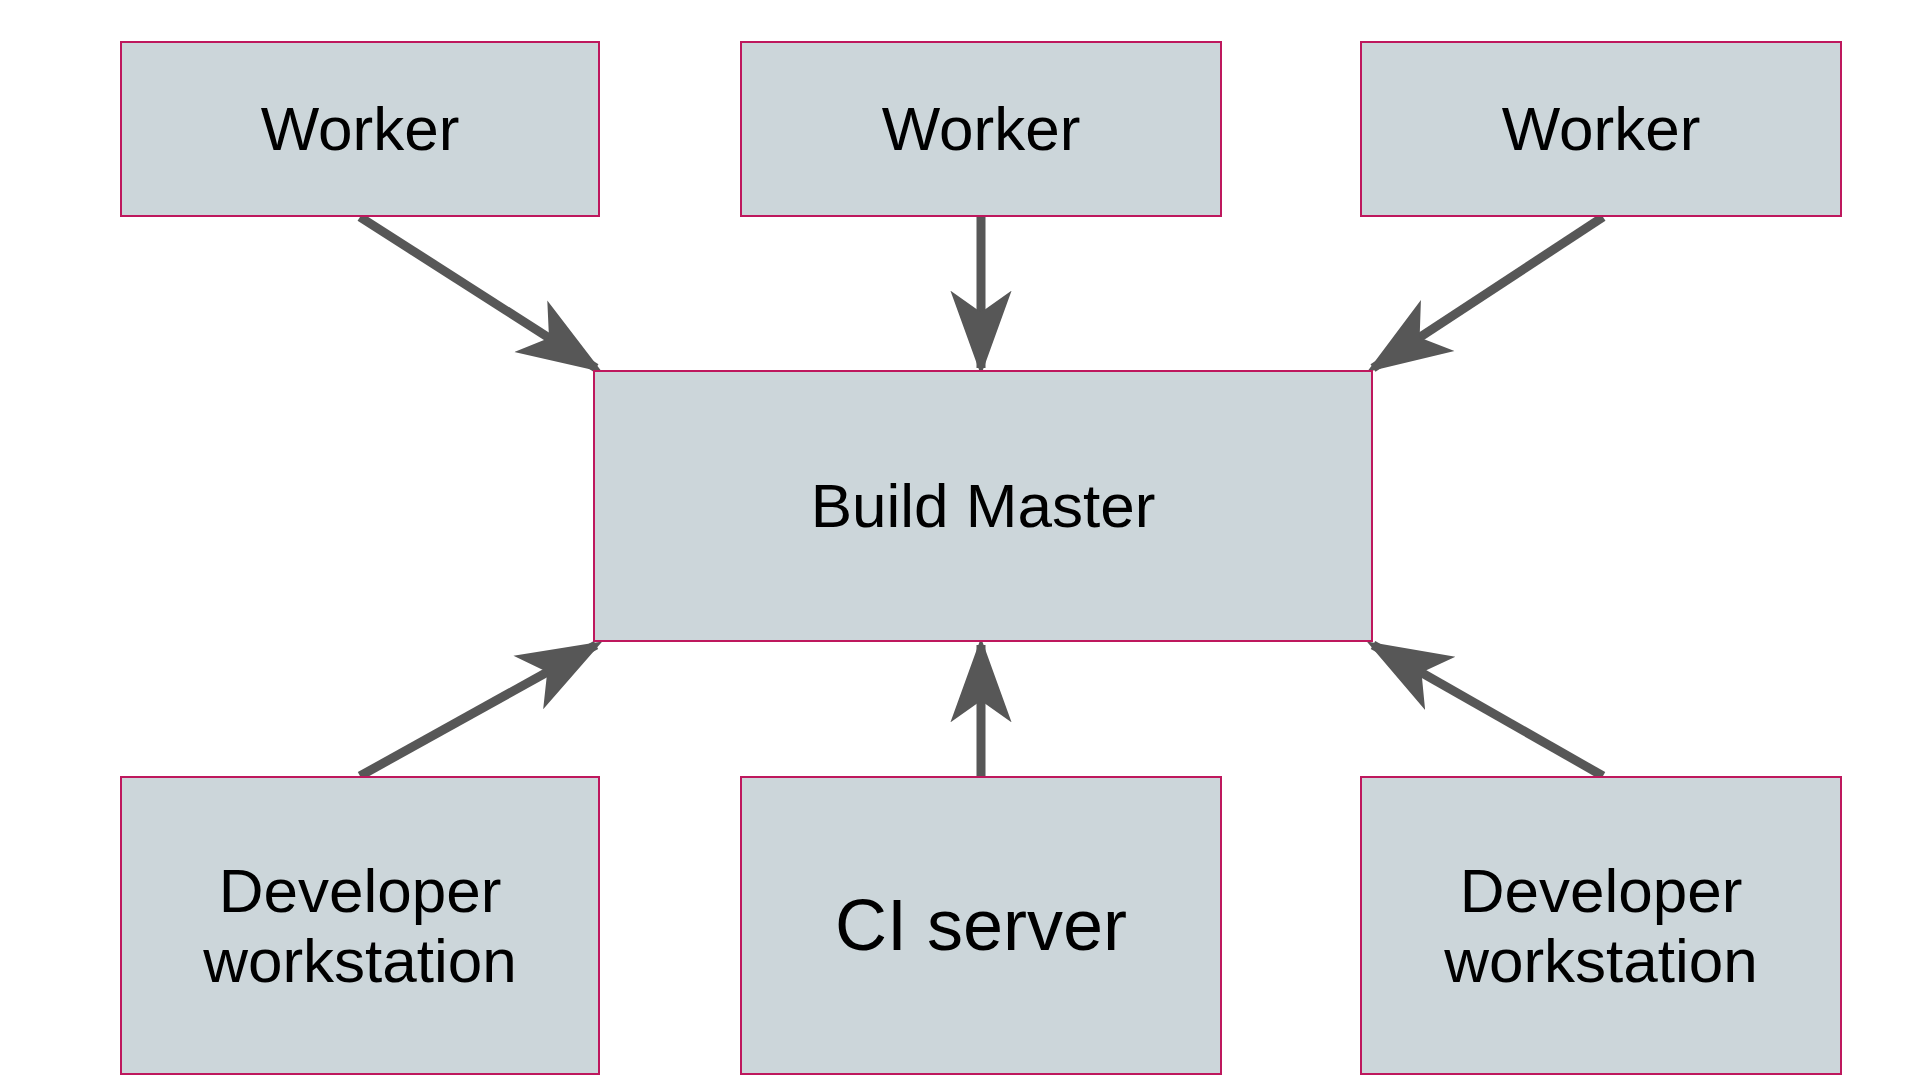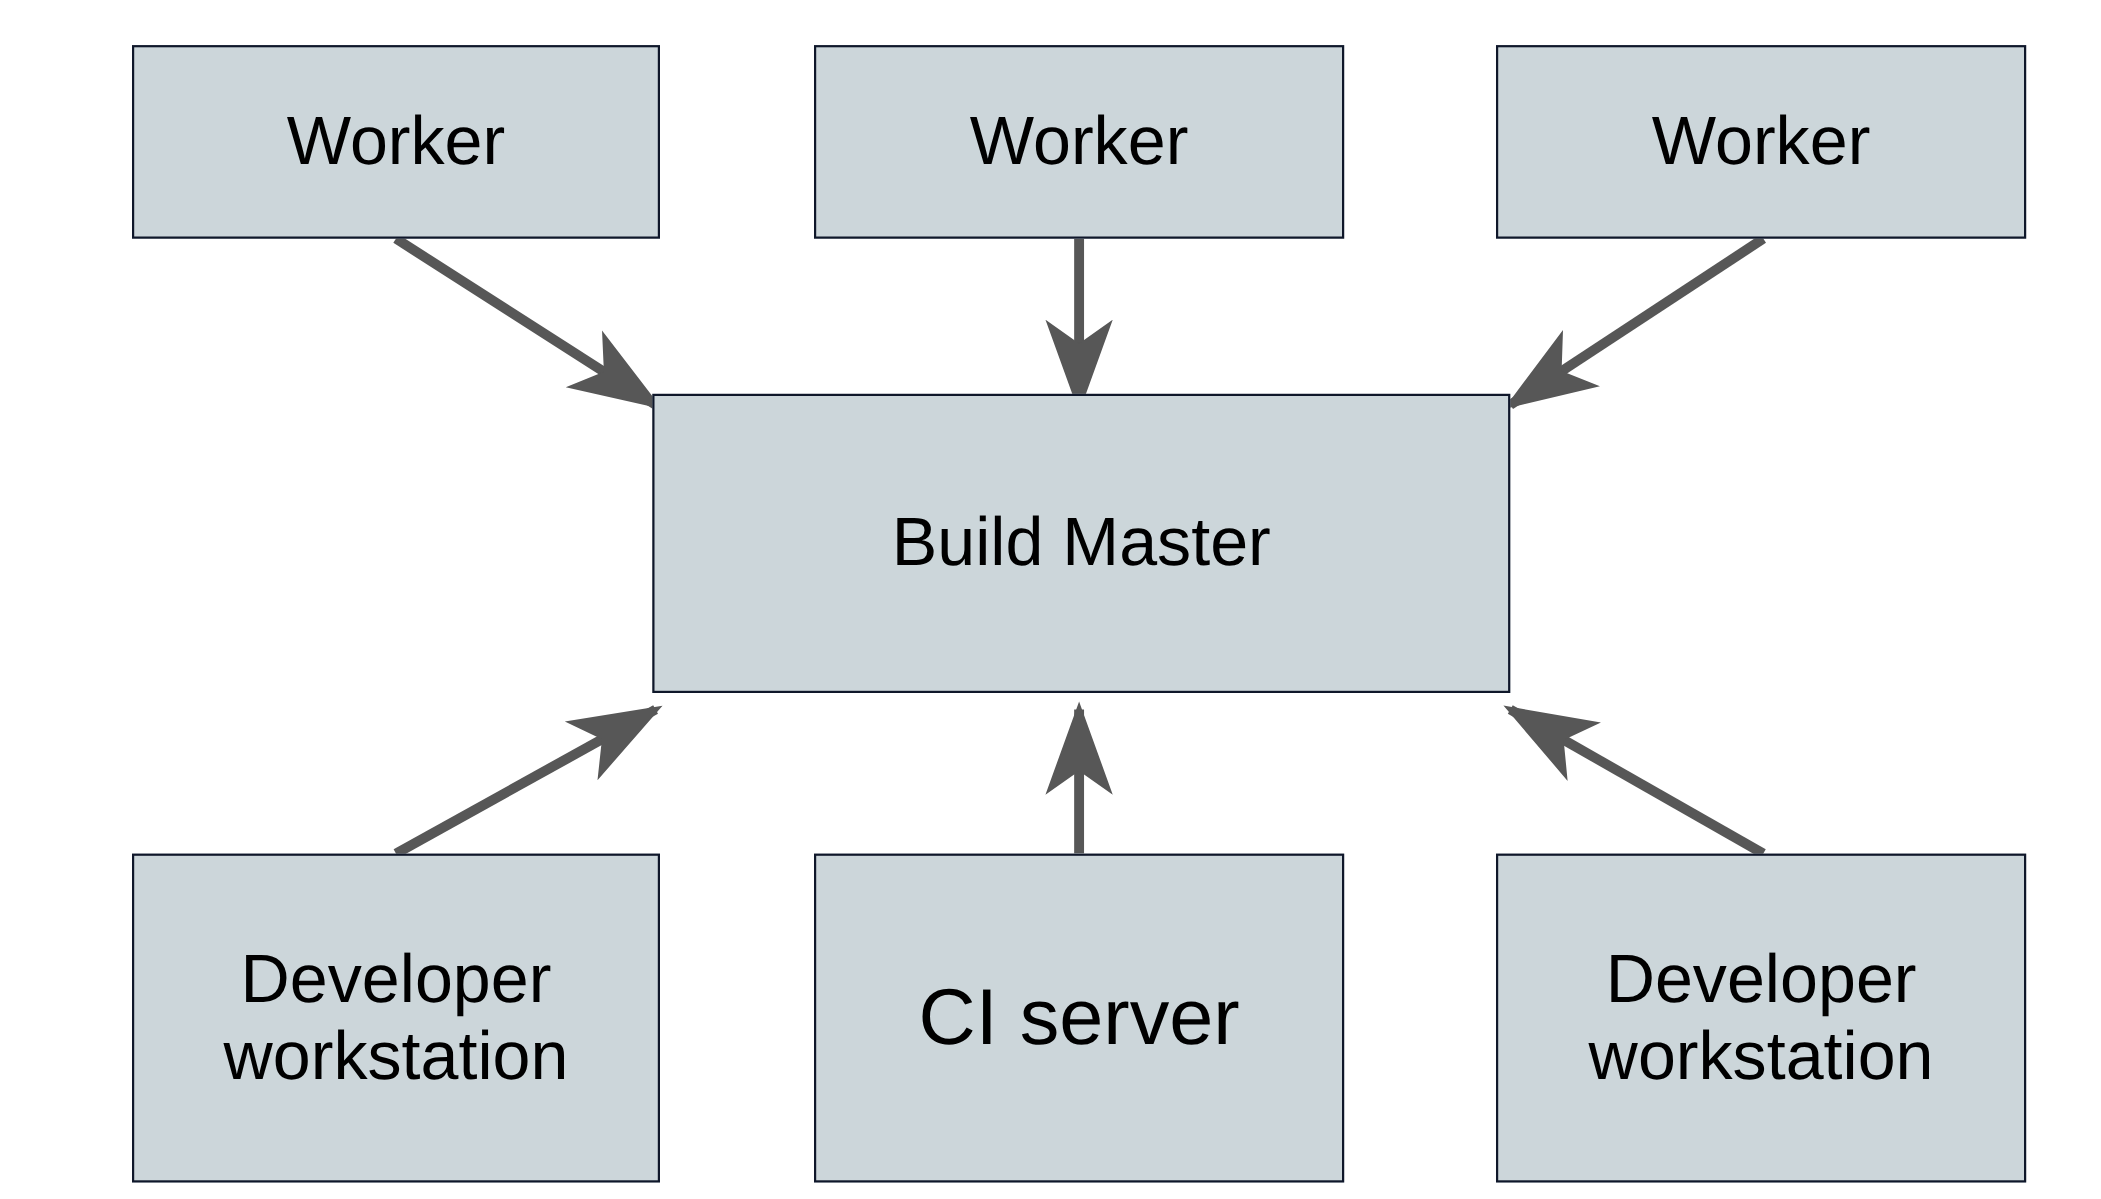--- a/index.html
+++ b/index.html
@@ -23,42 +23,42 @@
     left: 0;
     top: 0;
     width: 1910px;
     height: 1090px;
     pointer-events: none;
   }
   .node {
     position: absolute;
     box-sizing: border-box;
     background: #ccd6da;
-    border: 2px solid #0f172a;
+    border: 2px solid #be185d;
     display: flex;
     align-items: center;
     justify-content: center;
     text-align: center;
     color: #000000;
     line-height: 1.12;
     z-index: 2;
   }
   .node-label {
     display: block;
     white-space: pre-line;
     padding: 0 10px;
   }
 
   
   #node-worker-1 { left: 120px;  top: 41px;  width: 480px; height: 176px; font-size: 62px; }
   #node-worker-2 { left: 740px;  top: 41px;  width: 482px; height: 176px; font-size: 62px; }
   #node-worker-3 { left: 1360px; top: 41px;  width: 482px; height: 176px; font-size: 62px; }
 
   
-  #node-build-master { left: 593px; top: 358px; width: 780px; height: 272px; font-size: 62px; }
+  #node-build-master { left: 593px; top: 370px; width: 780px; height: 272px; font-size: 62px; }
 
   
   #node-dev-ws-1 { left: 120px;  top: 776px; width: 480px; height: 299px; font-size: 62px; }
   #node-ci-server { left: 740px; top: 776px; width: 482px; height: 299px; font-size: 72px; }
   #node-dev-ws-2 { left: 1360px; top: 776px; width: 482px; height: 299px; font-size: 62px; }
 </style>
 </head>
 <body>
 
 <div id="canvas">

